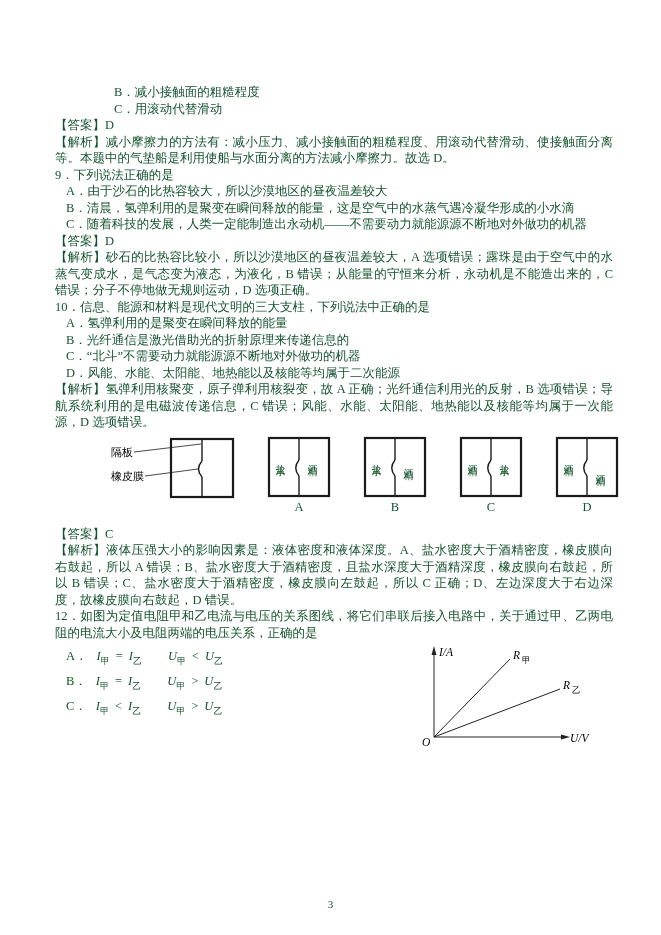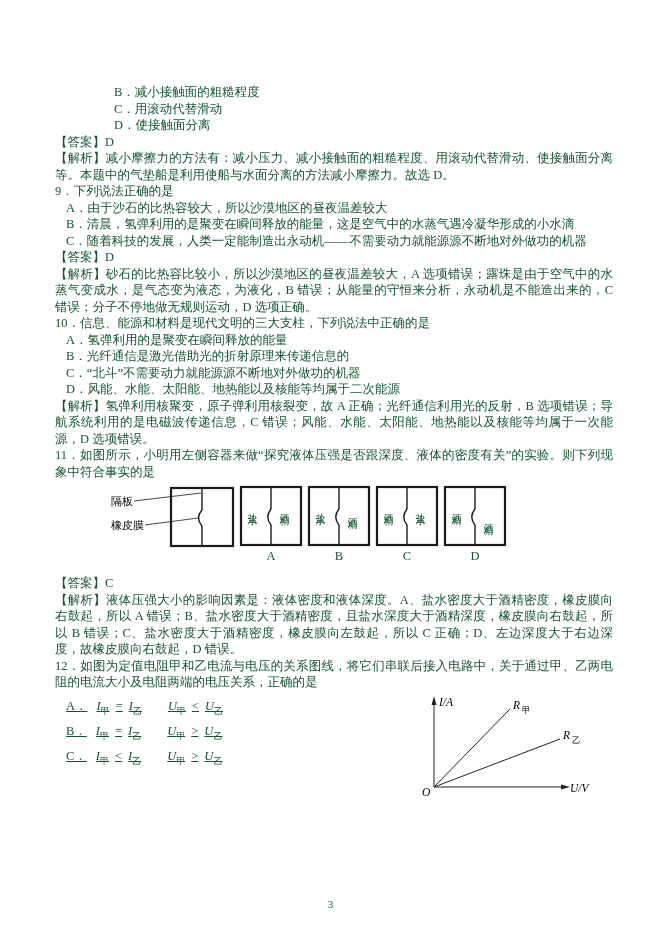--- a/index.html
+++ b/index.html
@@ -4,40 +4,40 @@
 <style>
   html,body{margin:0;padding:0;background:#ffffff;}
   .page{position:relative;width:661px;height:935px;background:#fff;color:#14532d;
         font-family:"Liberation Serif","DejaVu Sans",serif;overflow:hidden;}
   .content{position:absolute;left:55px;top:84px;width:558px;font-size:12.5px;line-height:16.5px;}
   .para{text-align:justify;}
   .opt{padding-left:11px;text-align:justify;}
   .optfar{padding-left:59px;}
 
   
-  .fig11{display:flex;align-items:flex-start;gap:4px;margin:5px 0 2px 52px;height:88px;}
+  .fig11{display:flex;align-items:flex-start;gap:32px;margin:5px 0 2px 52px;height:88px;}
   .cunit{width:64px;}
   .cbox{position:relative;width:64px;height:62px;}
   .vlabel{position:absolute;writing-mode:vertical-rl;text-orientation:upright;
           font-size:10px;line-height:10px;letter-spacing:2px;}
   .vl-left{left:8px;top:20px;}
   .vl-right{left:40px;top:20px;}
   .vl-right.mid{top:24px;}
   .vl-right.low{top:30px;}
   .clabel{text-align:center;font-size:12.5px;margin-top:1px;}
   .wall{fill:#fff;stroke:#1a1a1a;stroke-width:2.2;}
   .divl{stroke:#1a1a1a;stroke-width:1.4;fill:none;}
   .dash{stroke:#1a1a1a;stroke-width:0.9;stroke-dasharray:3,2;}
   .thin{stroke:#1a1a1a;stroke-width:0.8;}
   .figtext{font-size:11px;}
 
   
   .q12block{display:flex;margin-top:2px;}
   .q12opts{flex:1;padding-left:11px;padding-top:5px;}
-  .mopt{height:25px;font-size:12.5px;white-space:nowrap;text-decoration:underline;}
+  .mopt{height:25px;font-size:12.5px;white-space:nowrap;}
   .molabel{margin-right:9px;}
   .mvar{font-style:italic;}
   .mopt sub{font-size:9px;}
   .mrel{margin:0 6px;}
   .mgap{display:inline-block;width:26px;}
   .q12graph{width:185px;margin-right:16px;text-align:right;}
   .axis{stroke:#222;stroke-width:1;}
   .rline{stroke:#222;stroke-width:1;}
   .arrow{fill:#222;}
   .axlabel{font-size:11.5px;}
@@ -47,39 +47,37 @@
   .pagenum{position:absolute;left:0;right:0;top:898px;text-align:center;font-size:11px;}
 </style>
 </head>
 <body>
 
 <div class="page">
   <div class="content">
 
     <div class="opt optfar">B．减小接触面的粗糙程度</div>
     <div class="opt optfar">C．用滚动代替滑动</div>
-    <div class="opt optfar">D．使接触面分离</div>
     <div class="para">【答案】D</div>
     <div class="para">【解析】减小摩擦力的方法有：减小压力、减小接触面的粗糙程度、用滚动代替滑动、使接触面分离等。本题中的气垫船是利用使船与水面分离的方法减小摩擦力。故选 D。</div>
 
     <div class="para">9．下列说法正确的是</div>
     <div class="opt">A．由于沙石的比热容较大，所以沙漠地区的昼夜温差较大</div>
     <div class="opt">B．清晨，氢弹利用的是聚变在瞬间释放的能量，这是空气中的水蒸气遇冷凝华形成的小水滴</div>
     <div class="opt">C．随着科技的发展，人类一定能制造出永动机——不需要动力就能源源不断地对外做功的机器</div>
     <div class="para">【答案】D</div>
     <div class="para">【解析】砂石的比热容比较小，所以沙漠地区的昼夜温差较大，A 选项错误；露珠是由于空气中的水蒸气变成水，是气态变为液态，为液化，B 错误；从能量的守恒来分析，永动机是不能造出来的，C 错误；分子不停地做无规则运动，D 选项正确。</div>
 
     <div class="para">10．信息、能源和材料是现代文明的三大支柱，下列说法中正确的是</div>
     <div class="opt">A．氢弹利用的是聚变在瞬间释放的能量</div>
     <div class="opt">B．光纤通信是激光借助光的折射原理来传递信息的</div>
     <div class="opt">C．“北斗”不需要动力就能源源不断地对外做功的机器</div>
     <div class="opt">D．风能、水能、太阳能、地热能以及核能等均属于二次能源</div>
     <div class="para">【解析】氢弹利用核聚变，原子弹利用核裂变，故 A 正确；光纤通信利用光的反射，B 选项错误；导航系统利用的是电磁波传递信息，C 错误；风能、水能、太阳能、地热能以及核能等均属于一次能源，D 选项错误。</div>
 
-    <div class="para">11．如图所示，小明用左侧容器来做“探究液体压强是否跟深度、液体的密度有关”的实验。则下列现象中符合事实的是</div>
 
     <div class="fig11">
 
       <div>
         <svg width="128" height="64" viewBox="0 0 128 64">
           <rect class="wall" x="64" y="3" width="62" height="58"></rect>
           <line class="divl" x1="95" y1="4" x2="95" y2="25"></line>
           <path class="divl" d="M95,25 Q88,33 95,41"></path>
           <line class="divl" x1="95" y1="41" x2="95" y2="60"></line>
           <line class="thin" x1="27" y1="16" x2="94" y2="8"></line>

